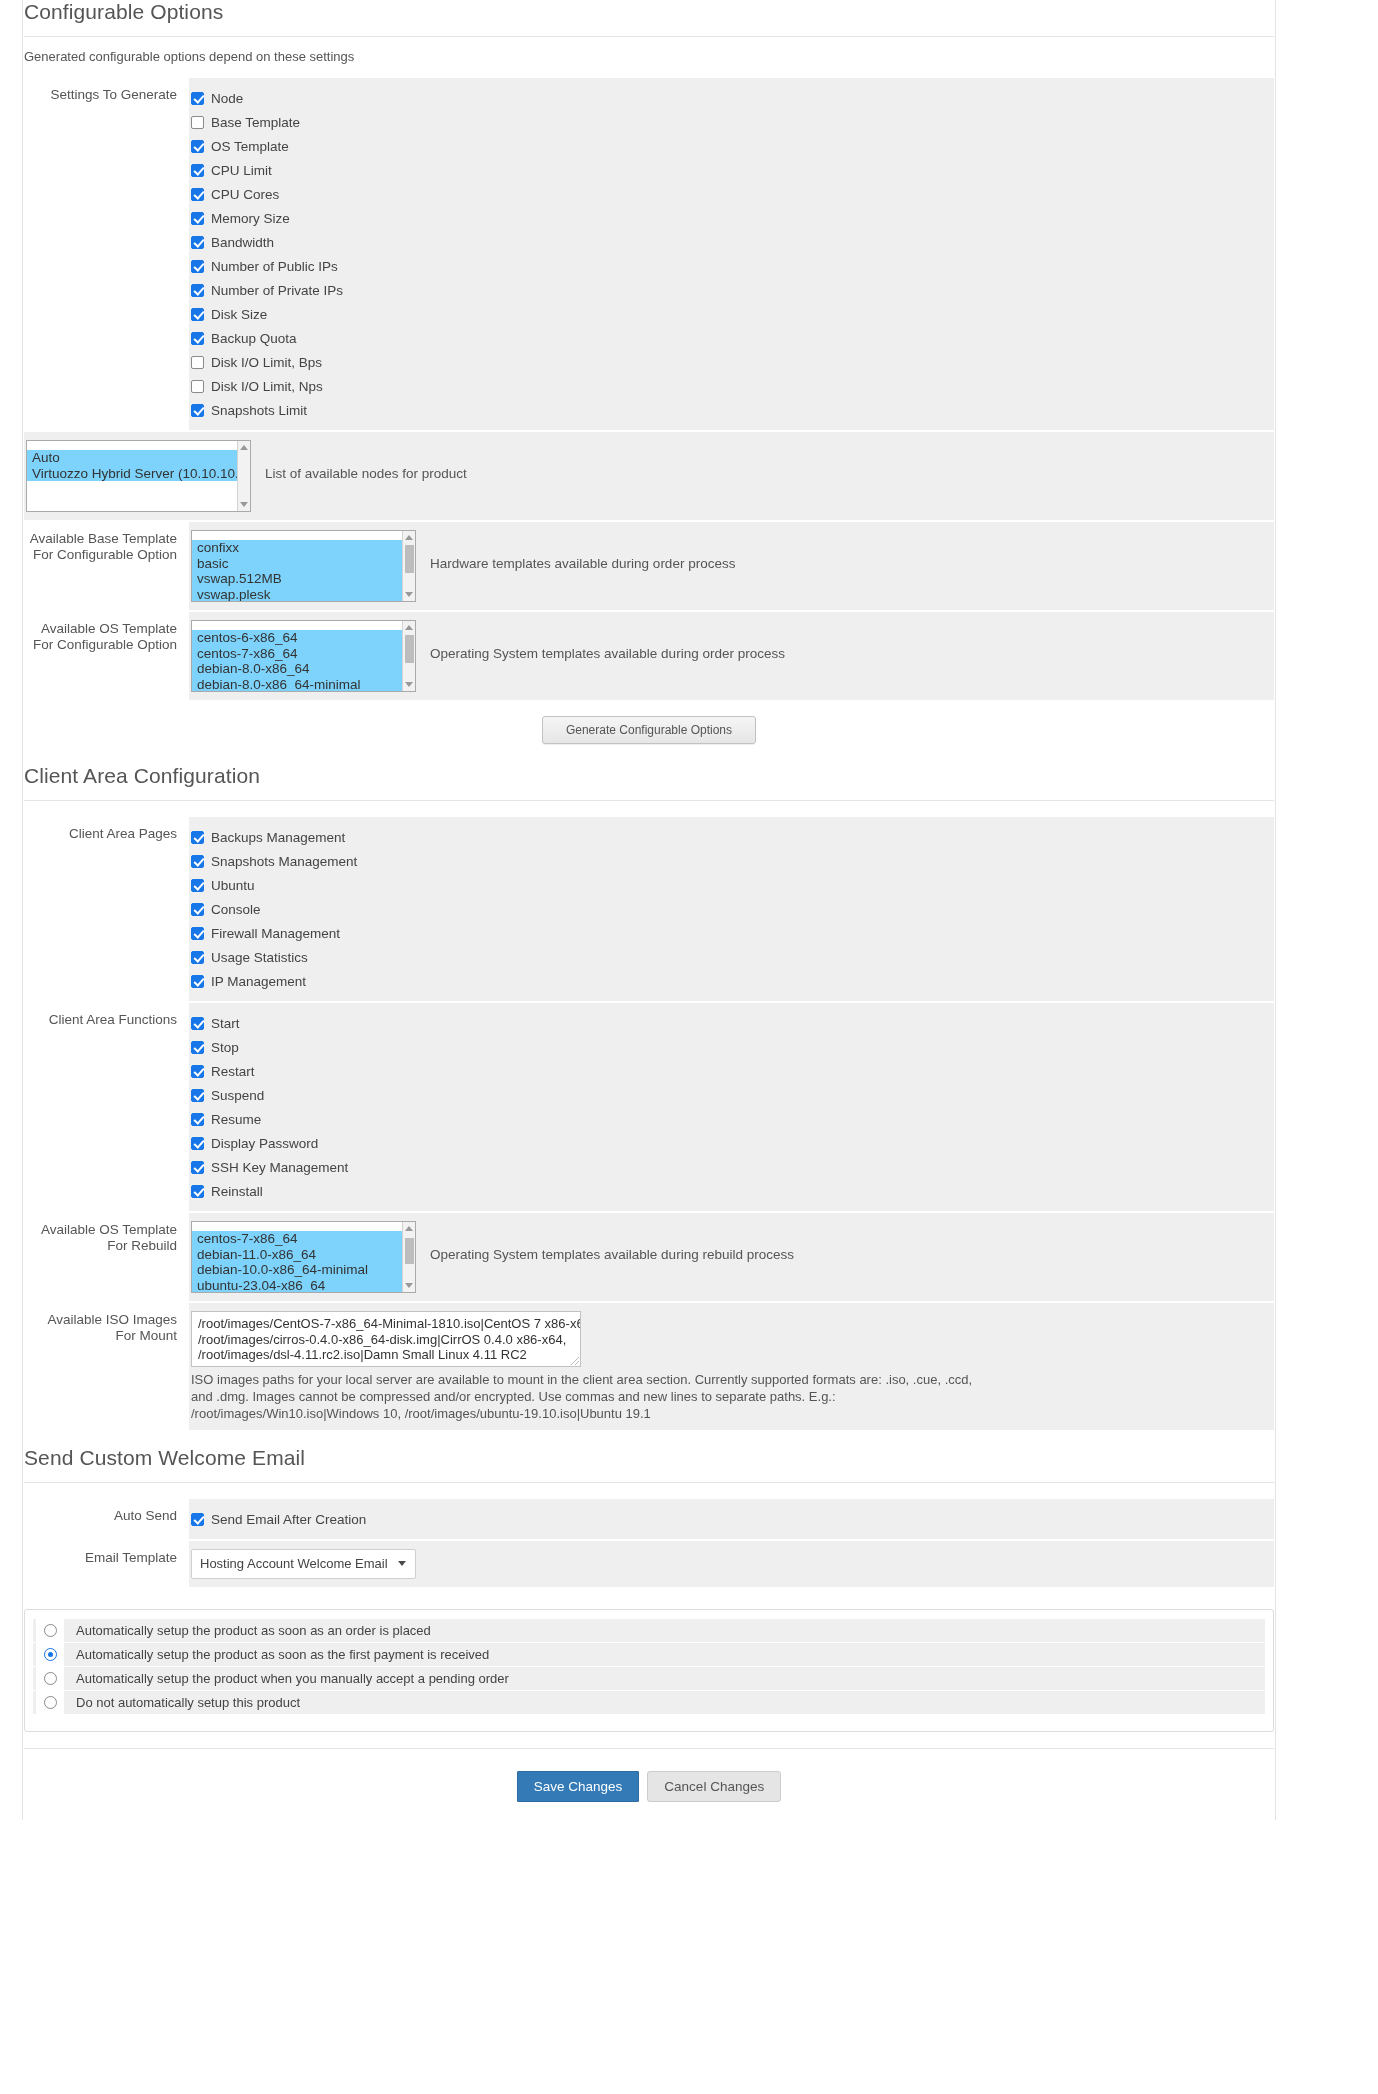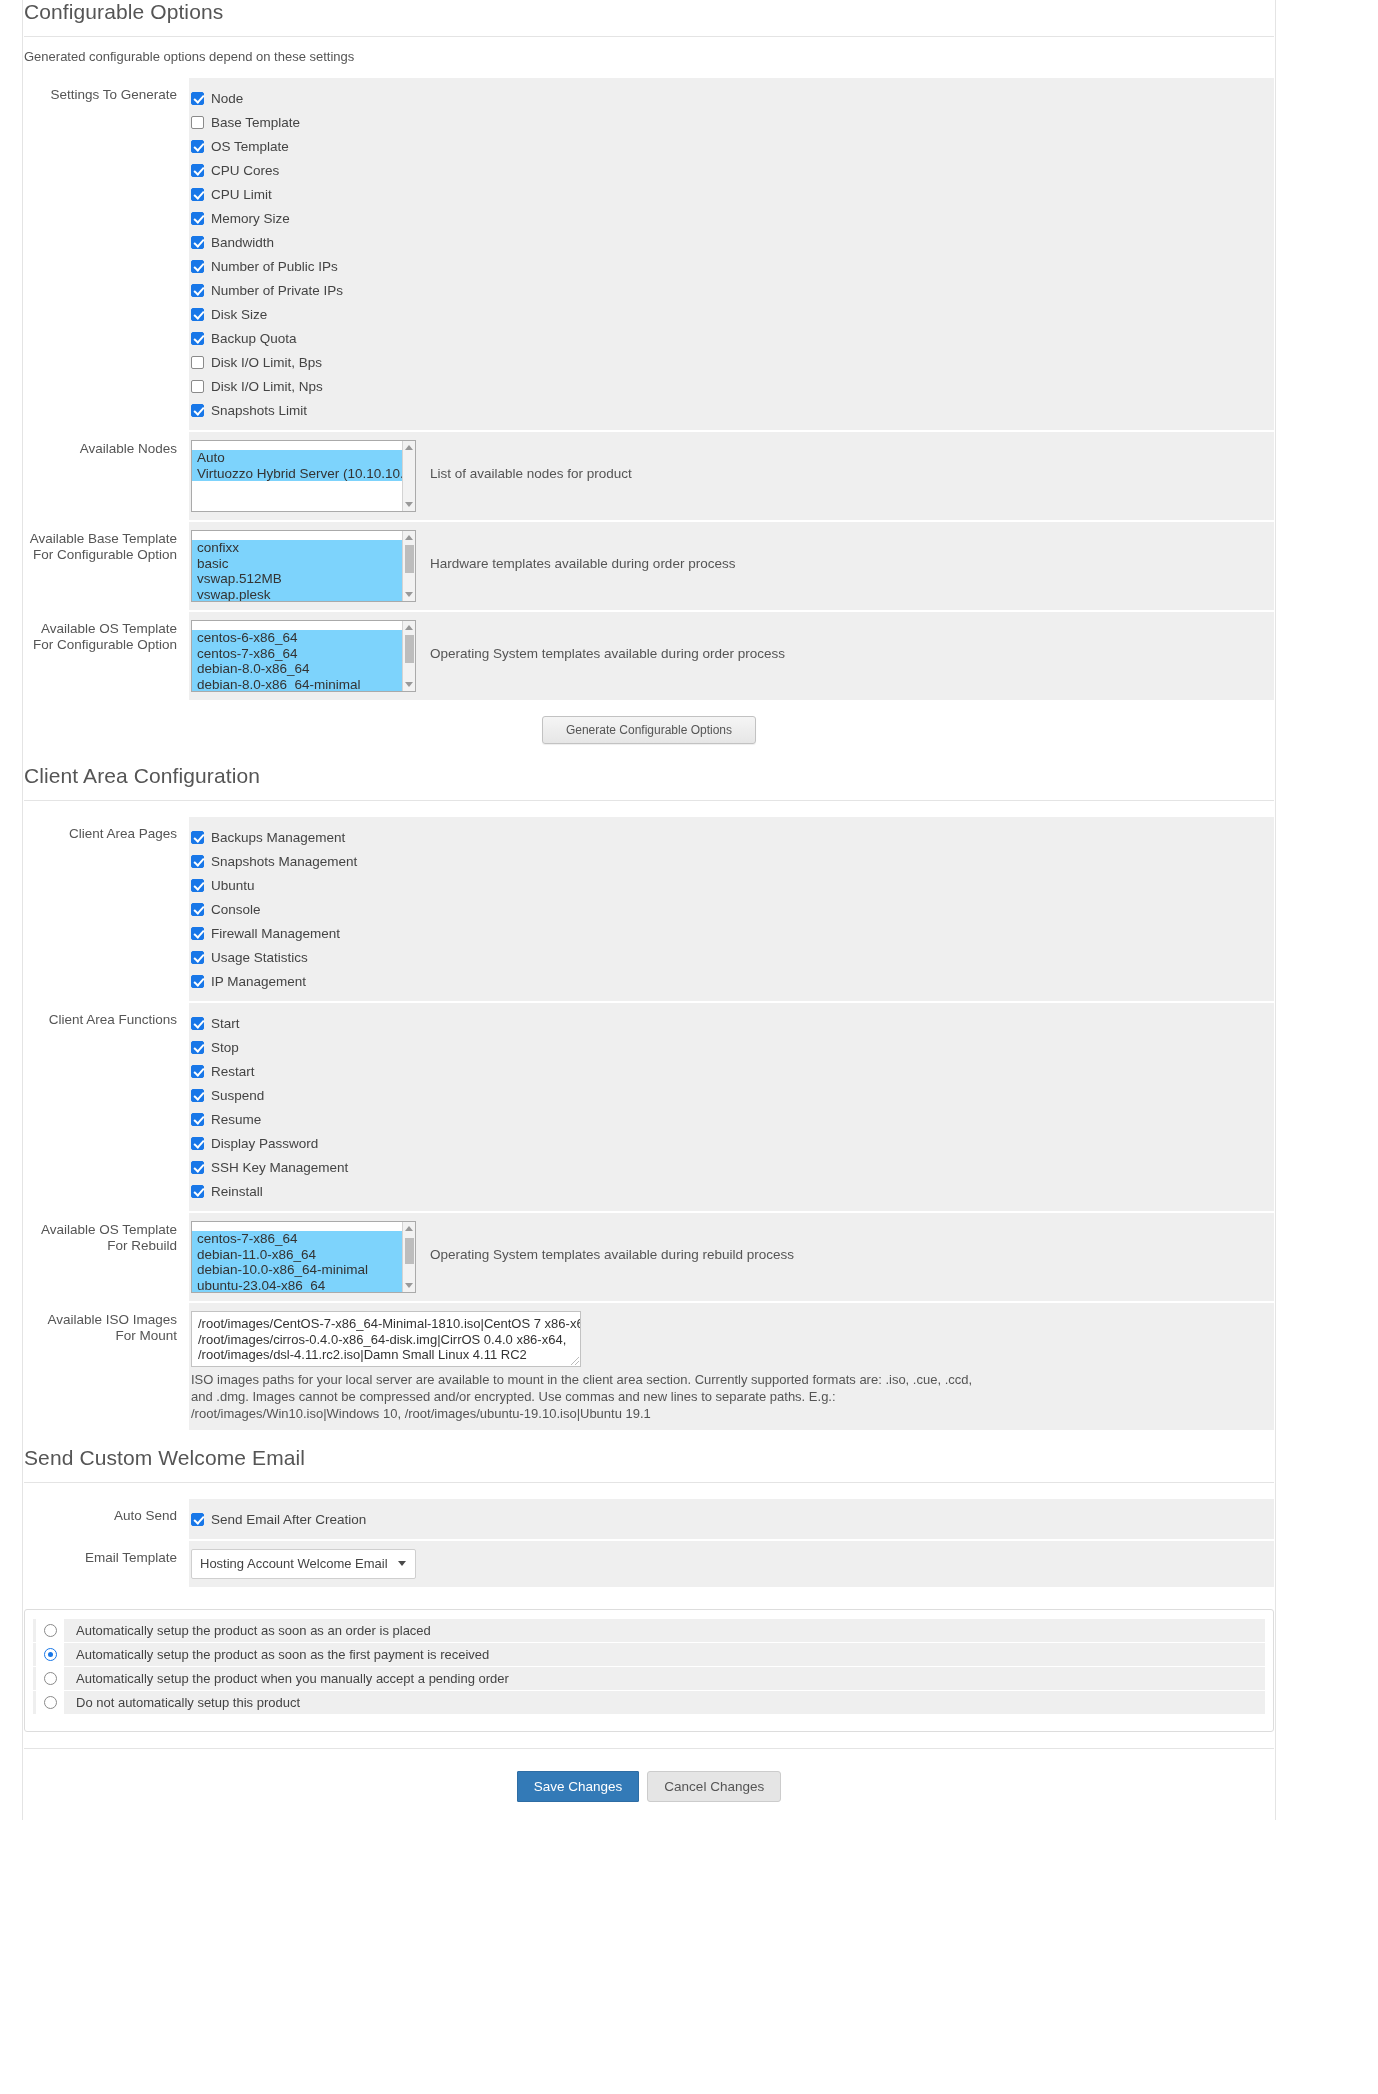--- a/index.html
+++ b/index.html
@@ -346,25 +346,25 @@
           <div class="cb-item">
             <span class="cbx"></span>
             <span>Base Template</span>
           </div>
           <div class="cb-item">
             <span class="cbx checked"></span>
             <span>OS Template</span>
           </div>
           <div class="cb-item">
             <span class="cbx checked"></span>
+            <span>CPU Limit</span>
+          </div>
+          <div class="cb-item">
+            <span class="cbx checked"></span>
             <span>CPU Cores</span>
-          </div>
-          <div class="cb-item">
-            <span class="cbx checked"></span>
-            <span>CPU Limit</span>
           </div>
           <div class="cb-item">
             <span class="cbx checked"></span>
             <span>Memory Size</span>
           </div>
           <div class="cb-item">
             <span class="cbx checked"></span>
             <span>Bandwidth</span>
           </div>
           <div class="cb-item">
@@ -392,21 +392,20 @@
             <span>Disk I/O Limit, Nps</span>
           </div>
           <div class="cb-item">
             <span class="cbx checked"></span>
             <span>Snapshots Limit</span>
           </div>
         </div>
     </div>
 
     <div class="row">
-      <div class="row-label">Available Nodes</div>
       <div class="row-field">
         <div class="listbox-wrap">
           <div class="listbox" id="lb-nodes">
               <div class="opts">
                 <div class="opt sel">Auto</div>
                 <div class="opt sel">Virtuozzo Hybrid Server (10.10.10.27)</div>
               </div>
               <div class="lb-scroll">
                 <span class="lb-arrow up"></span>
                 <span class="lb-arrow down"></span>

